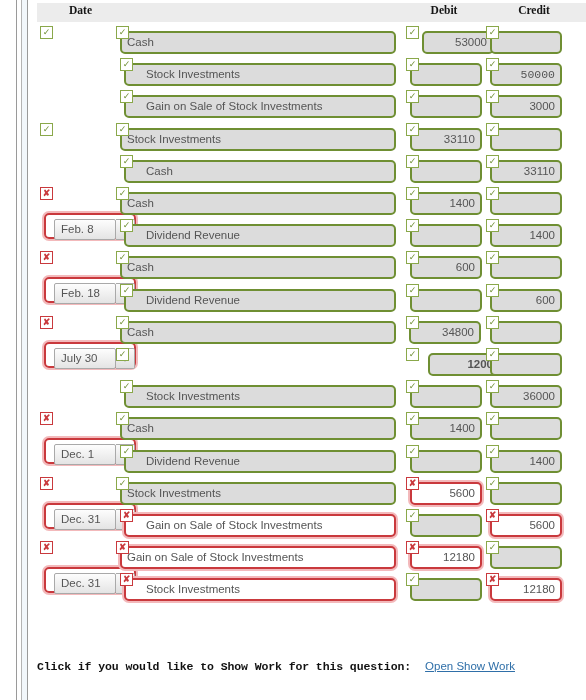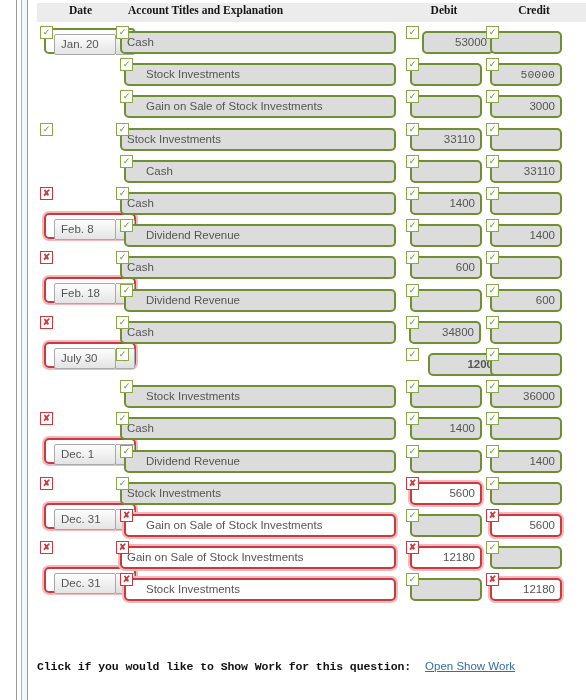--- a/index.html
+++ b/index.html
@@ -157,32 +157,25 @@
 
 <div id="page">
 
   <div class="gutter gutter-a"></div>
   <div class="gutter gutter-b"></div>
   <div class="gutter gutter-c"></div>
   <div class="gutter gutter-d"></div>
 
   <div class="head-band"></div>
   <div class="head-cell hc-date">Date</div>
-  <div class="head-cell hc-acct">Account Titles and Explanation</div>
   <div class="head-cell hc-debit">Debit</div>
   <div class="head-cell hc-credit">Credit</div>
 
   <div id="rows-root">
       <div class="row" style="top: 26px;">
-        <div class="dwrap">
-          <div class="dsel">Jan. 20</div>
-          <div class="dbtn">
-            <i></i>
-          </div>
-        </div>
         <div class="mk" style="left:40px;top:0px;">✓</div>
         <div class="mk" style="left:116px;top:0px;">✓</div>
         <div class="fld" style="left:120px;width:276px;">Cash</div>
         <div class="mk" style="left:406px;top:0px;">✓</div>
         <div class="fld num" style="left:422px;width:72px;">53000</div>
         <div class="mk" style="left:486px;top:0px;">✓</div>
         <div class="fld num" style="left:490px;width:72px;"></div>
       </div>
       <div class="row" style="top: 58.2px;">
         <div class="mk" style="left:120px;top:0px;">✓</div>

